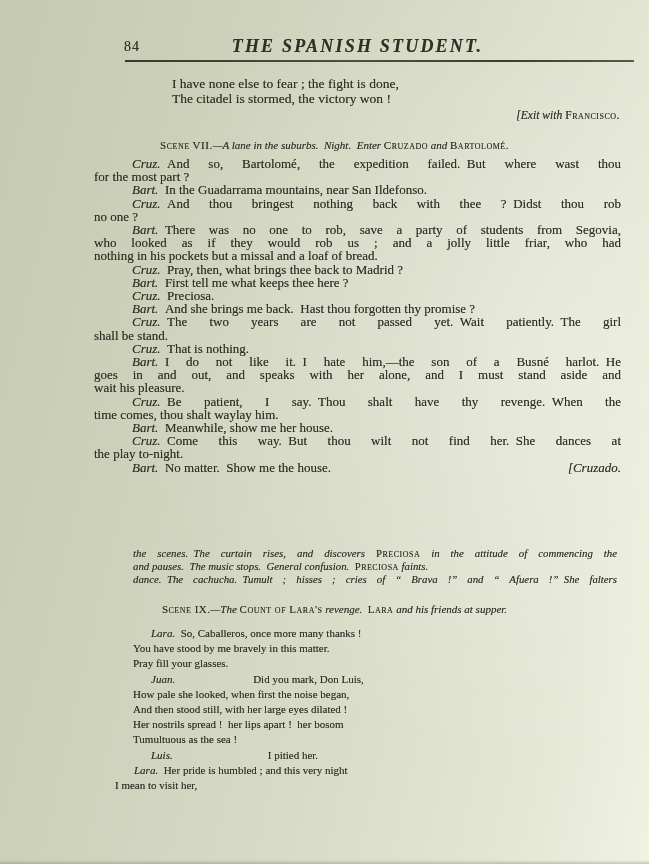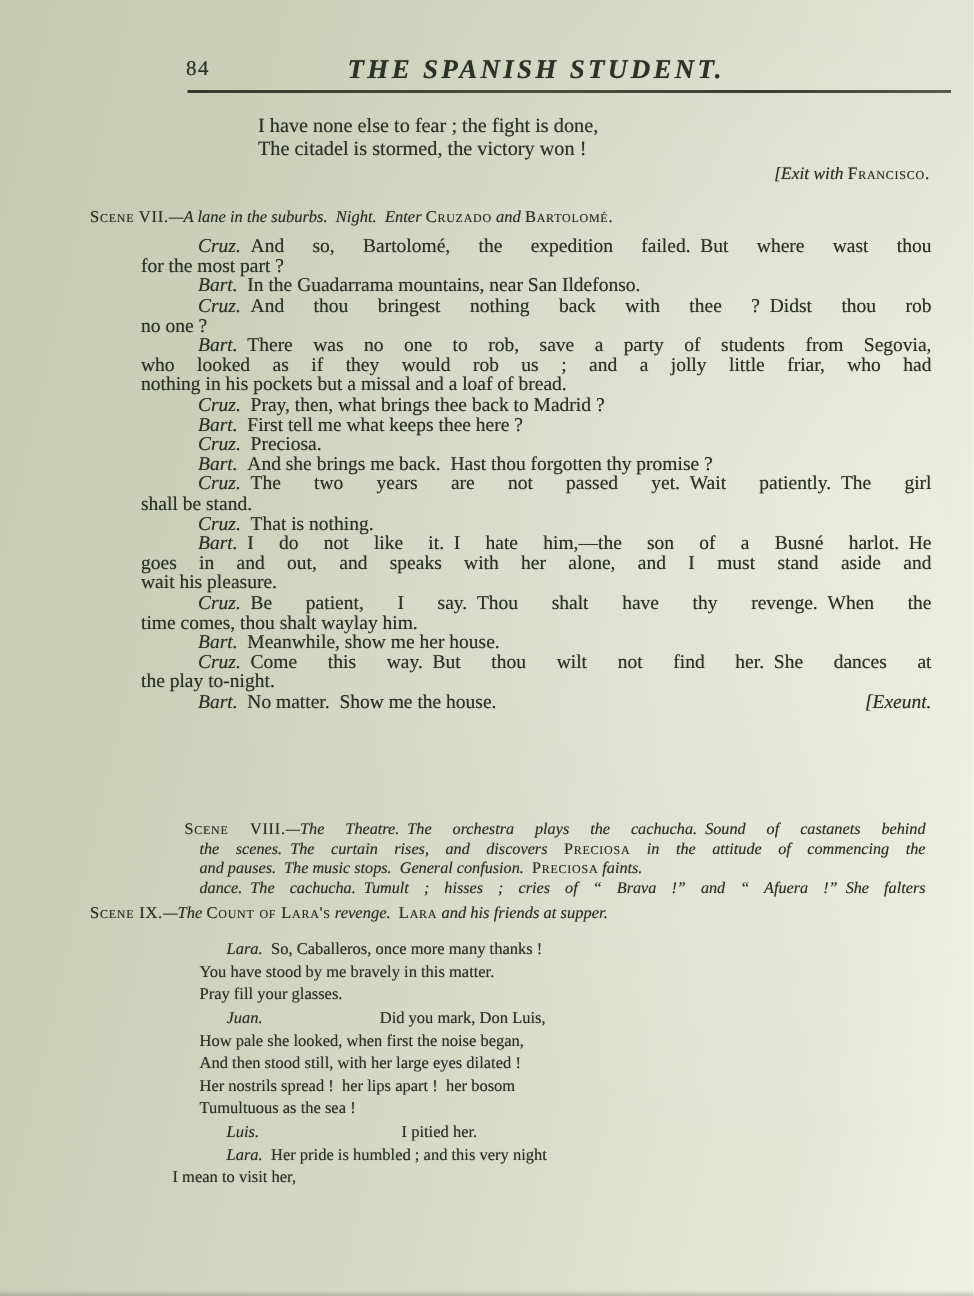--- a/index.html
+++ b/index.html
@@ -23,21 +23,21 @@
   .title{
     position:absolute;left:94px;width:527px;top:36px;text-align:center;
     font-style:italic;font-weight:600;font-size:18px;letter-spacing:2.2px;
   }
   .rule{
     position:absolute;left:125px;top:60px;width:509px;height:2px;
     background:linear-gradient(to right,#343b2b,#4a513c 45%,#39402f 75%,#555c47);
   }
   .tverse{position:absolute;left:172px;top:76px;font-size:13.5px;line-height:15px;}
   .exitline{position:absolute;right:29px;top:109px;font-size:11.6px;}
-  .sceneline{position:absolute;left:60px;width:549px;text-align:left;font-size:11px;line-height:12px;}
+  .sceneline{position:absolute;left:60px;width:549px;text-align:center;font-size:11px;line-height:12px;}
   .scene7{top:139px;}
   .scene9{top:603px;}
   .sc{font-variant:small-caps;font-style:normal;letter-spacing:.5px;}
   .it{font-style:italic;}
   .dialogue{position:absolute;left:94px;top:157px;width:527px;font-size:13px;line-height:13.2px;}
   .dline{text-align:justify;}
   .dline.just{text-align-last:justify;}
   .dline.ind{text-indent:38px;}
   .sp{font-style:italic;}
   .stage{float:right;font-style:italic;}
@@ -83,37 +83,36 @@
       <div class="dline">shall be stand.</div>
       <div class="dline ind"><span class="sp">Cruz.</span> That is nothing.</div>
       <div class="dline just ind"><span class="sp">Bart.</span> I do not like it. I hate him,—the son of a Busné harlot. He</div>
       <div class="dline just">goes in and out, and speaks with her alone, and I must stand aside and</div>
       <div class="dline">wait his pleasure.</div>
       <div class="dline just ind"><span class="sp">Cruz.</span> Be patient, I say. Thou shalt have thy revenge. When the</div>
       <div class="dline">time comes, thou shalt waylay him.</div>
       <div class="dline ind"><span class="sp">Bart.</span> Meanwhile, show me her house.</div>
       <div class="dline just ind"><span class="sp">Cruz.</span> Come this way. But thou wilt not find her. She dances at</div>
       <div class="dline">the play to-night.</div>
-      <div class="dline ind"><span class="stage">[Exeunt.</span><span class="sp">Bart.</span> No matter. Show me the house.</div>
+      <div class="dline ind"><span class="stage">[Cruzado.</span><span class="sp">Bart.</span> No matter. Show me the house.</div>
     </div>
 
   <div class="scene8" id="scene8">
-      <div class="s8line first just"><span class="sc">Scene VIII.</span><span class="it">—The Theatre. The orchestra plays the cachucha. Sound of castanets behind</span></div>
       <div class="s8line just"><span class="it">the scenes. The curtain rises, and discovers </span><span class="sc">Preciosa</span><span class="it"> in the attitude of commencing the</span></div>
       <div class="s8line"><span class="it">and pauses. The music stops. General confusion. </span><span class="sc">Preciosa</span><span class="it"> faints.</span></div>
       <div class="s8line just"><span class="it">dance. The cachucha. Tumult ; hisses ; cries of “ Brava !” and “ Afuera !” She falters</span></div>
     </div>
   <div class="sceneline scene9" id="scene9"><span class="sc">Scene IX.</span><span class="it">—The </span><span class="sc">Count of Lara's</span><span class="it"> revenge. </span><span class="sc">Lara</span><span class="it"> and his friends at supper.</span></div>
 
   <div class="bverse" id="bverse">
       <div class="bline" style="margin-left: 18px;"><span class="sp">Lara.</span> So, Caballeros, once more many thanks !</div>
       <div class="bline">You have stood by me bravely in this matter.</div>
       <div class="bline">Pray fill your glasses.</div>
       <div class="bline" style="margin-left: 18px;"><span class="sp">Juan.</span><span class="gap" style="width: 78px;"></span>Did you mark, Don Luis,</div>
       <div class="bline">How pale she looked, when first the noise began,</div>
       <div class="bline">And then stood still, with her large eyes dilated !</div>
       <div class="bline">Her nostrils spread ! her lips apart ! her bosom</div>
       <div class="bline">Tumultuous as the sea !</div>
       <div class="bline" style="margin-left: 18px;"><span class="sp">Luis.</span><span class="gap" style="width: 95px;"></span>I pitied her.</div>
-      <div class="bline" style="margin-left: 18px;"><span class="sp">Lara.</span> Her pride is humbled ; and this very night</div>
+      <div class="bline" style="margin-left: 1px;"><span class="sp">Lara.</span> Her pride is humbled ; and this very night</div>
       <div class="bline" style="margin-left: -18px;">I mean to visit her,</div>
     </div>
 </div>
 
 </body></html>

